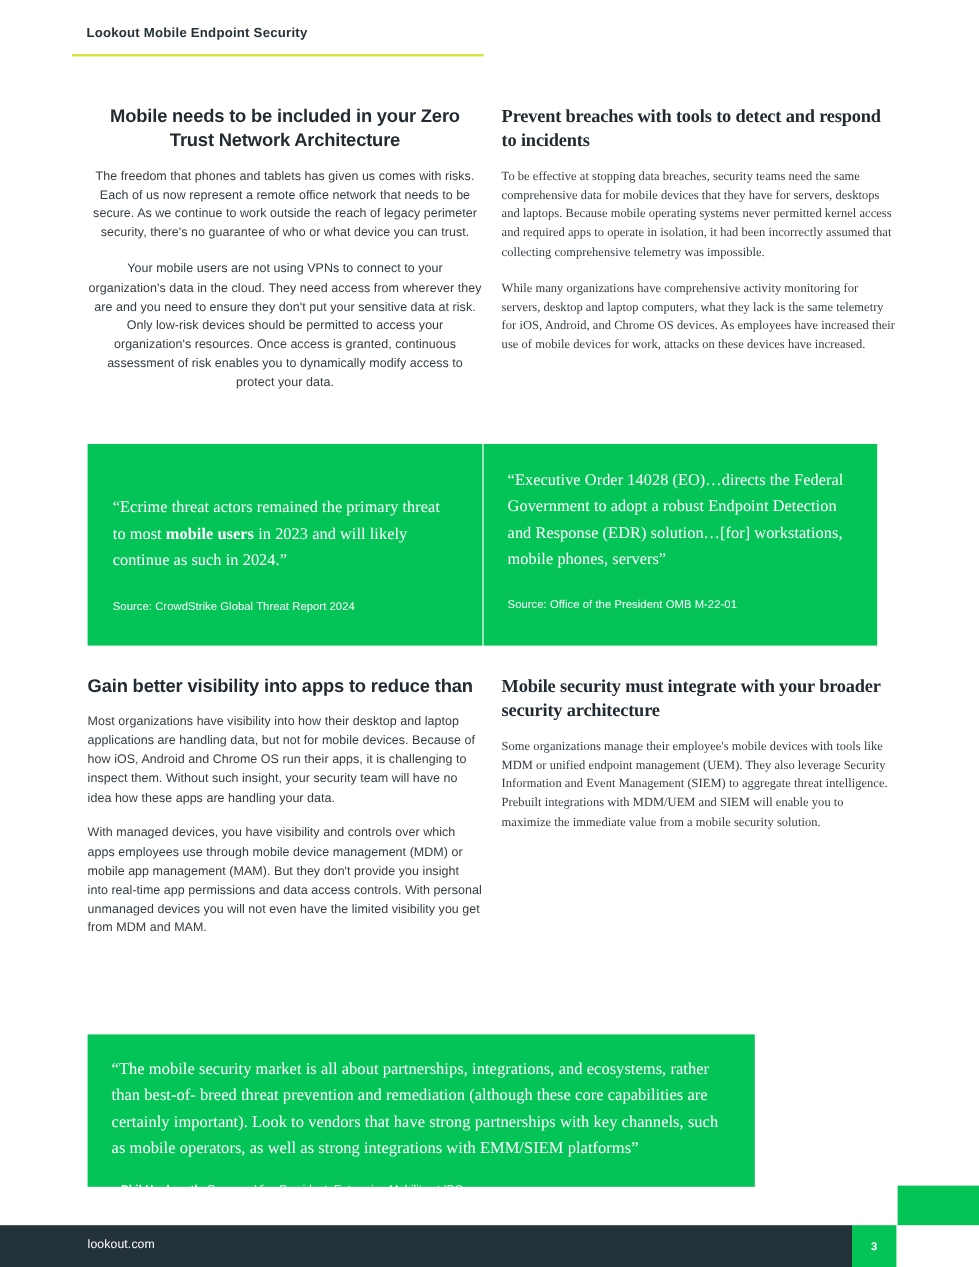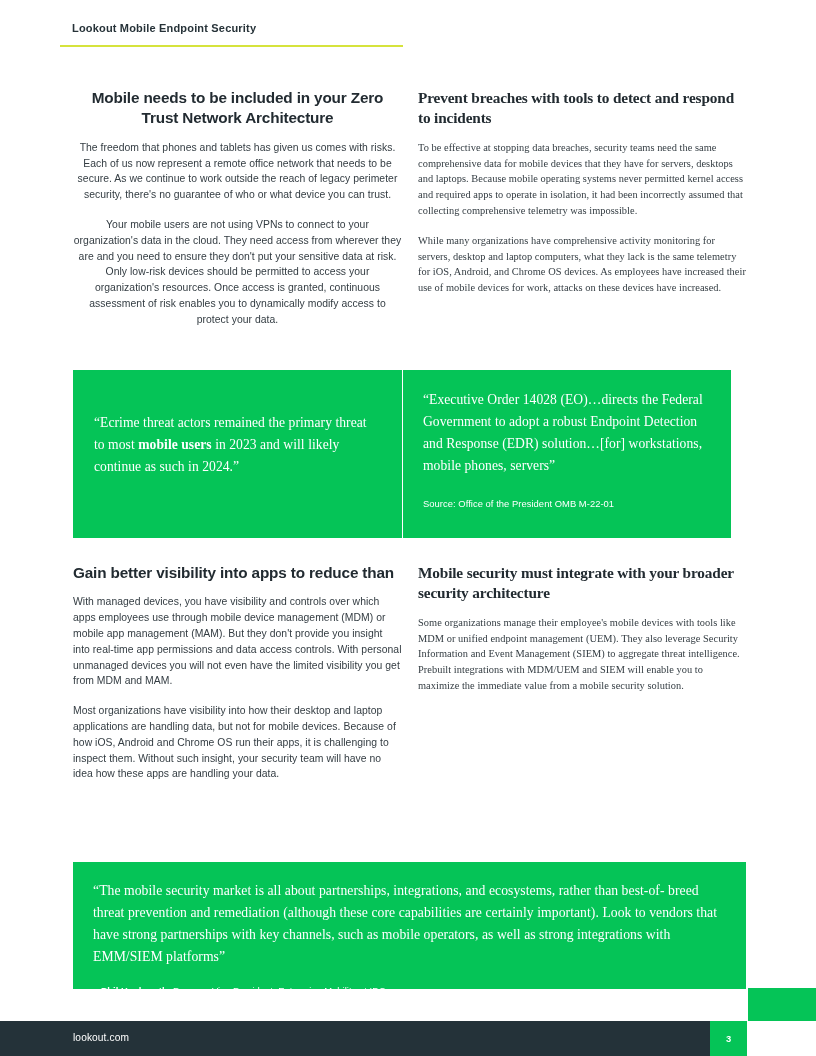--- a/index.html
+++ b/index.html
@@ -82,21 +82,21 @@
 
   #quote-crowdstrike {
     left: 73px;  top: 370px;  width: 329px; height: 168px;
     padding: 42px 26px 0 21px;
   }
   #quote-omb {
     left: 403px; top: 370px;  width: 328px; height: 168px;
     padding: 19px 16px 0 20px;
   }
   #quote-idc {
-    left: 73px;  top: 862px;  width: 673px; height: 127px;
+    left: 73px;  top: 862px;  width: 556px; height: 127px;
     padding: 18px 22px 0 20px;
   }
   #quote-idc .quote-text { font-size: 13.7px; line-height: 1.6; }
   #quote-idc .quote-source { margin-top: 16px; }
 
   
   #footer-accent {
     position: absolute;
     left: 748px; top: 988px;
     width: 68px; height: 33px;
@@ -143,31 +143,32 @@
 </div>
 
 <div class="col-right" style="top:88px;">
   <h2 class="section-title">Prevent breaches with tools to detect and respond to incidents</h2>
   <p class="body-copy">To be effective at stopping data breaches, security teams need the same comprehensive data for mobile devices that they have for servers, desktops and laptops. Because mobile operating systems never permitted kernel access and required apps to operate in isolation, it had been incorrectly assumed that collecting comprehensive telemetry was impossible.</p>
   <p class="body-copy">While many organizations have comprehensive activity monitoring for servers, desktop and laptop computers, what they lack is the same telemetry for iOS, Android, and Chrome OS devices. As employees have increased their use of mobile devices for work, attacks on these devices have increased.</p>
 </div>
 
 <div class="quote-box" id="quote-crowdstrike">
   <p class="quote-text"><span>“Ecrime threat actors remained the primary threat to most </span><b>mobile users</b><span> in 2023 and will likely continue as such in 2024.”</span></p>
+  <p class="quote-source">Source: CrowdStrike Global Threat Report 2024</p>
 </div>
 
 <div class="quote-box" id="quote-omb">
   <p class="quote-text">“Executive Order 14028 (EO)…directs the Federal Government to adopt a robust Endpoint Detection and Response (EDR) solution…[for] workstations, mobile phones, servers”</p>
   <p class="quote-source">Source: Office of the President OMB M-22-01</p>
 </div>
 
 <div class="col-left" style="top:563px;">
   <h2 class="section-title">Gain better visibility into apps to reduce than</h2>
+  <p class="body-copy">Most organizations have visibility into how their desktop and laptop applications are handling data, but not for mobile devices. Because of how iOS, Android and Chrome OS run their apps, it is challenging to inspect them. Without such insight, your security team will have no idea how these apps are handling your data.</p>
   <p class="body-copy">With managed devices, you have visibility and controls over which apps employees use through mobile device management (MDM) or mobile app management (MAM). But they don't provide you insight into real-time app permissions and data access controls. With personal unmanaged devices you will not even have the limited visibility you get from MDM and MAM.</p>
-  <p class="body-copy">Most organizations have visibility into how their desktop and laptop applications are handling data, but not for mobile devices. Because of how iOS, Android and Chrome OS run their apps, it is challenging to inspect them. Without such insight, your security team will have no idea how these apps are handling your data.</p>
 </div>
 
 <div class="col-right" style="top:563px;">
   <h2 class="section-title">Mobile security must integrate with your broader security architecture</h2>
   <p class="body-copy">Some organizations manage their employee's mobile devices with tools like MDM or unified endpoint management (UEM). They also leverage Security Information and Event Management (SIEM) to aggregate threat intelligence. Prebuilt integrations with MDM/UEM and SIEM will enable you to maximize the immediate value from a mobile security solution.</p>
 </div>
 
 <div class="quote-box" id="quote-idc">
   <p class="quote-text">“The mobile security market is all about partnerships, integrations, and ecosystems, rather than best-of- breed threat prevention and remediation (although these core capabilities are certainly important). Look to vendors that have strong partnerships with key channels, such as mobile operators, as well as strong integrations with EMM/SIEM platforms”</p>
   <p class="quote-source"><span>– </span><b>Phil Hochmuth</b><span>, Program Vice President, Enterprise Mobility at IDC.</span></p>

